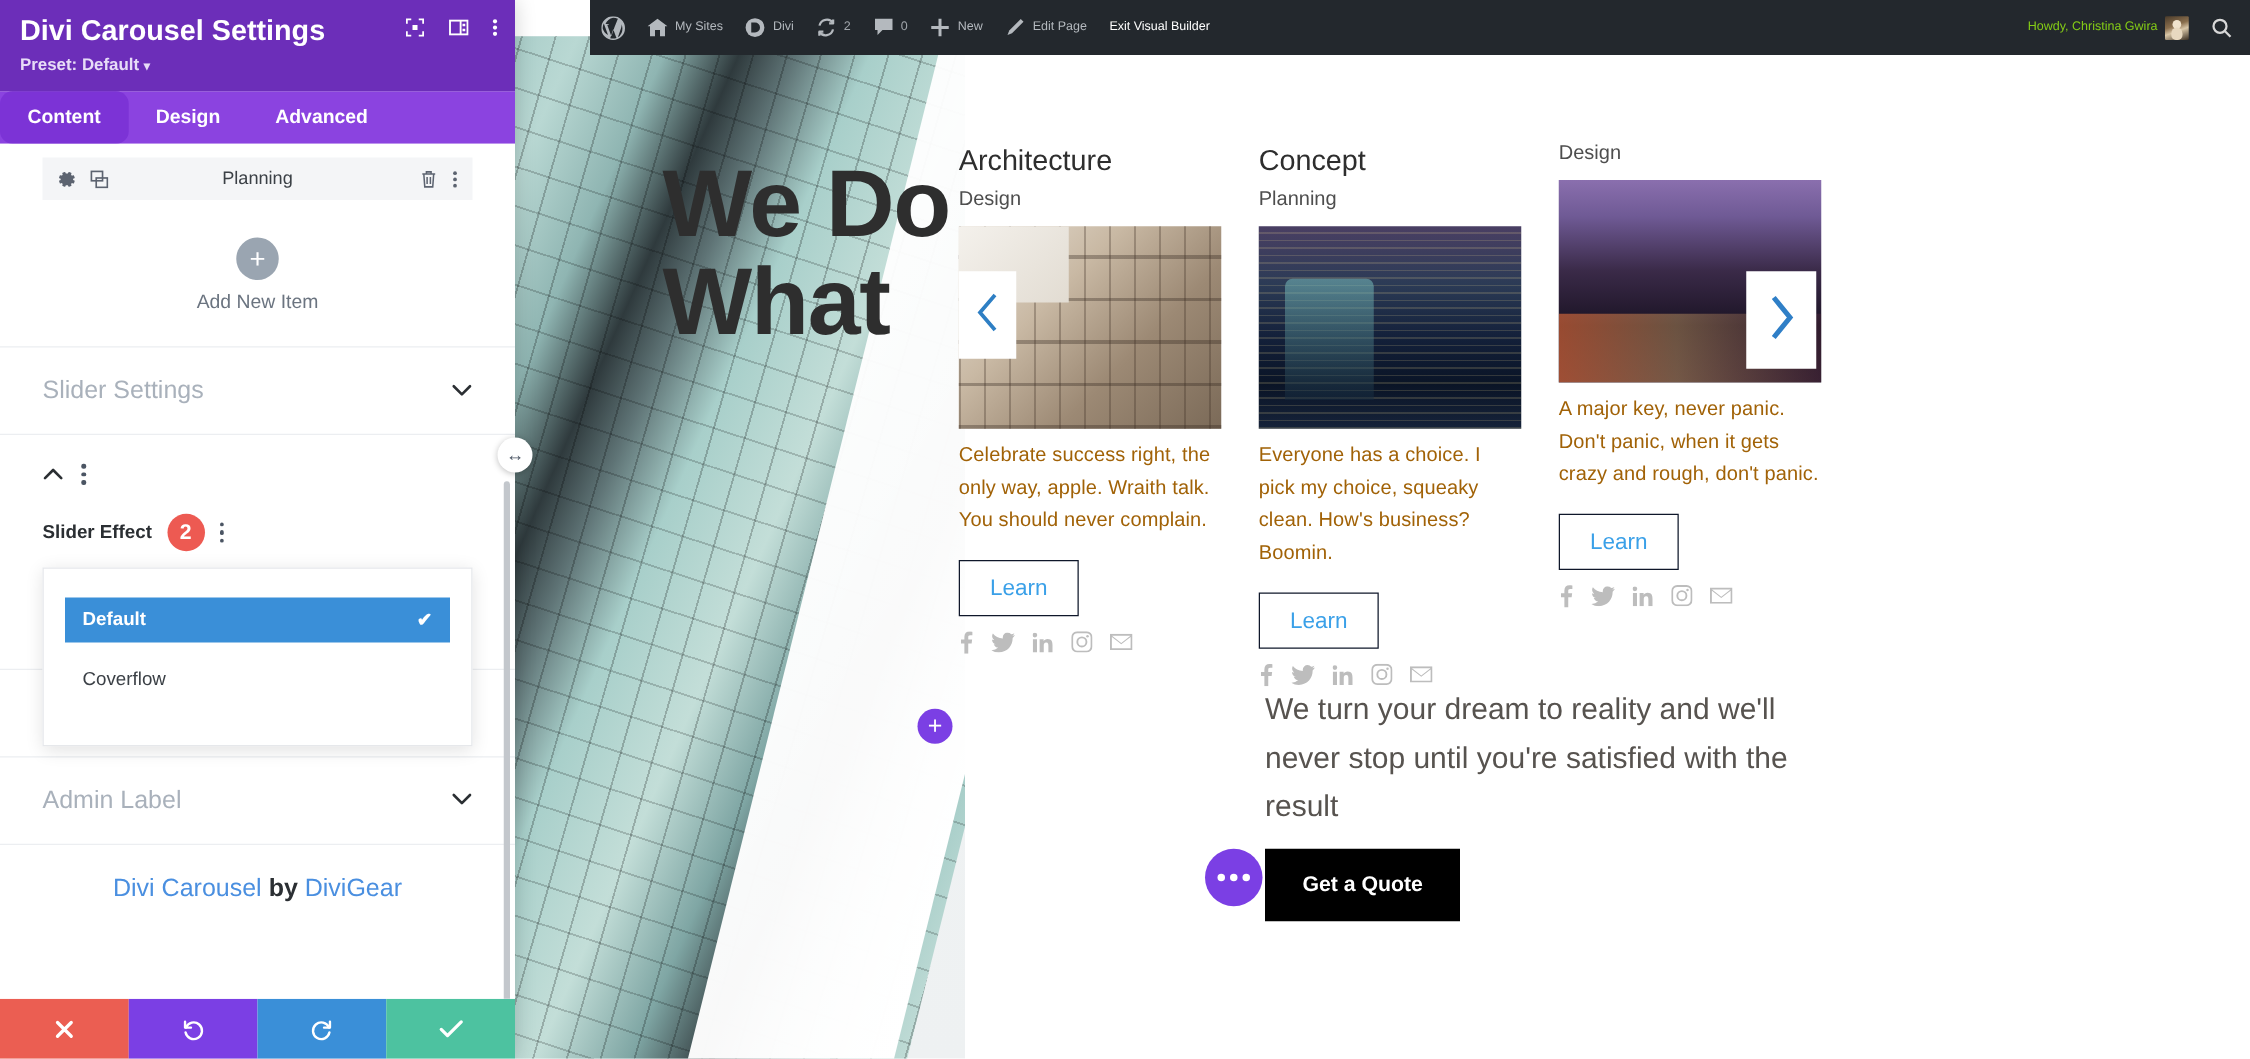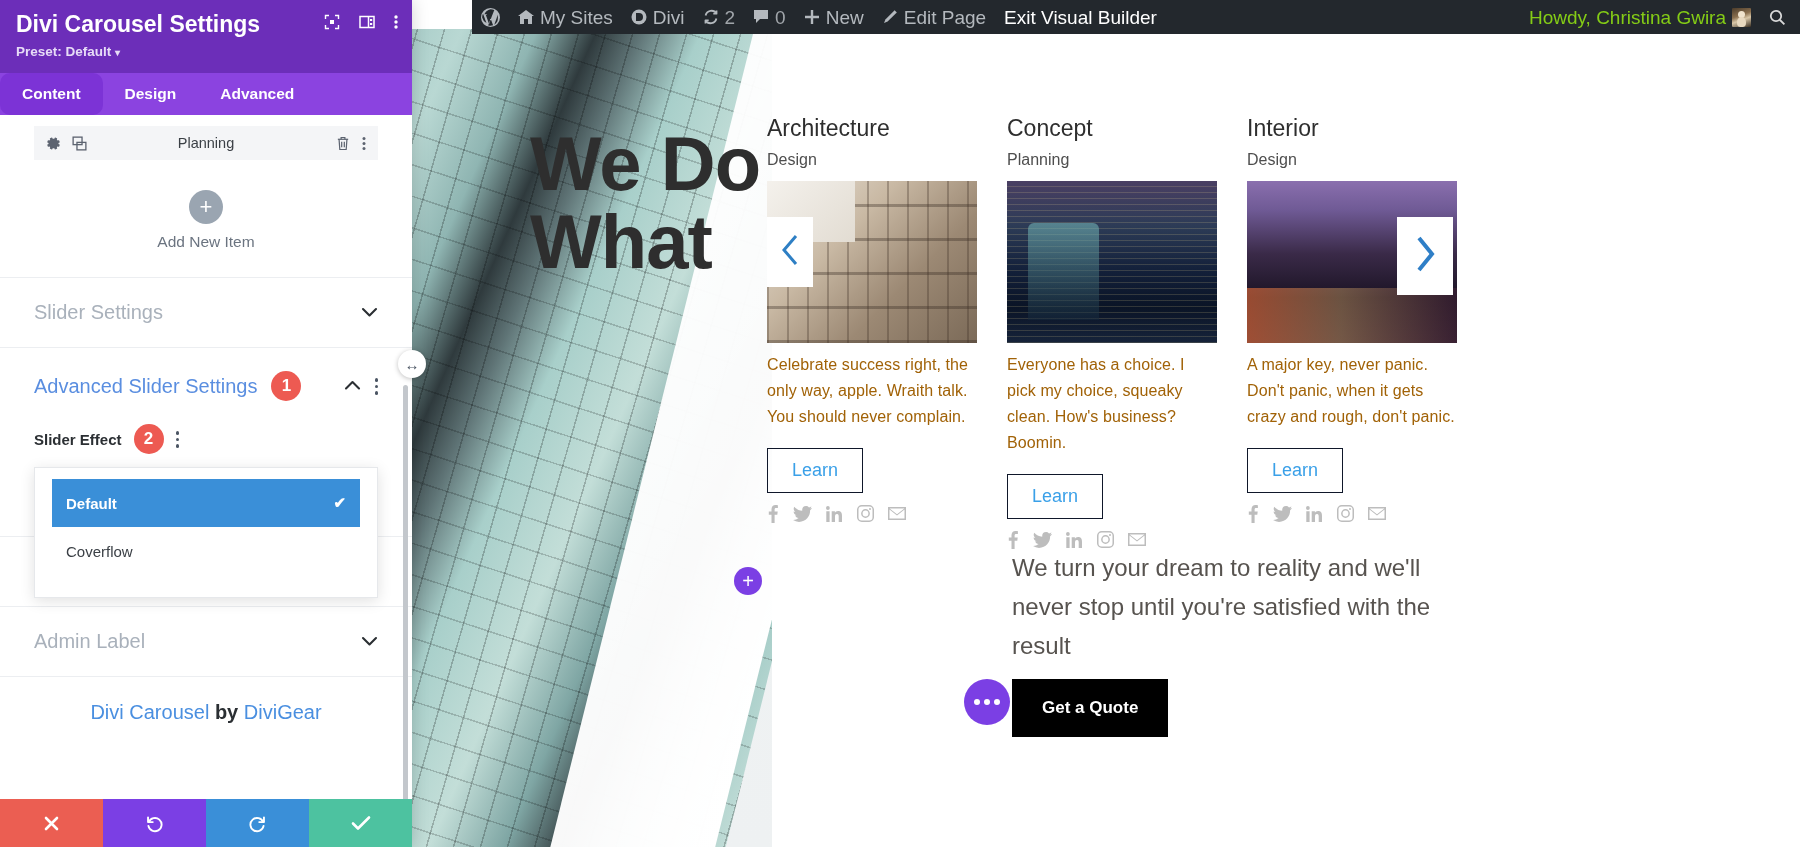--- a/index.html
+++ b/index.html
@@ -6,24 +6,24 @@
   html, body {
     width: 1800px; height: 847px;
     overflow: hidden;
     font-family: "Liberation Sans", sans-serif;
     background: #fff;
   }
   #root { position: relative; width: 1800px; height: 847px; }
 
   
   .wp-adminbar {
-    position: absolute; left: 472px; top: 0; width: 1328px; height: 34px;
+    position: absolute; left: 472px; top: 0; width: 1328px; height: 44px;
     background: #23282d; color: #b4b9be;
     display: flex; align-items: center;
-    font-size: 19px;
+    font-size: 10px;
   }
   .wp-item {
     display: flex; align-items: center; gap: 6px;
     padding: 0 9px; height: 29px; color: #b4b9be; white-space: nowrap;
   }
   .wp-item .lbl { line-height: 1; }
   .wp-spacer { flex: 1; }
   .wp-ico { display: inline-flex; align-items: center; justify-content: center; }
   .wp-ico svg { display: block; }
   .wp-count { color: #a0a5aa; }
@@ -244,22 +244,22 @@
   .field { padding: 0 34px; position: relative; }
   .field-label-row { display:flex; align-items:center; gap: 12px; }
   .field-label { font-size: 15px; font-weight: 700; color: #2b2f33; }
 
   .dropdown {
     margin-top: 13px; background: #fff; border: 1px solid #e6e8eb;
     box-shadow: 0 3px 14px rgba(0,0,0,.12); padding: 11px 0 22px 0;
     position: relative; z-index: 20;
   }
   .dd-option {
-    height: 48px; display: flex; align-items: center; justify-content: space-between;
-    padding: 0 14px; margin: 0 17px; font-size: 15px; color: #3b4046; cursor: pointer;
+    height: 36px; display: flex; align-items: center; justify-content: space-between;
+    padding: 0 14px; margin: 12px 17px; font-size: 15px; color: #3b4046; cursor: pointer;
   }
   .dd-option.selected { background: #3a8fd8; color: #fff; font-weight: 700; }
   .dd-check { font-size: 15px; }
 
   .footer-credit {
     text-align: center; font-size: 20px; color: #3b4046; padding: 24px 0 0 0;
     border-top: 1px solid #eceef1; margin-top: 0;
   }
   .footer-credit a { color: #4a8fe0; text-decoration: none; }
   .footer-credit .by { color:#2b2f33; font-weight:700; }
@@ -374,21 +374,20 @@
               </span>
             <span>
                 <svg width="18" height="13" viewBox="0 0 18 13">
                   <path d="M0 0v13h18V0zm16.4 1.5L9 7.3 1.6 1.5zM1.5 11.5V2.6L9 8.4l7.5-5.8v8.9z"></path>
                 </svg>
               </span>
           </div>
         </div>
 
         <div class="slide">
-          <div class="slide-title">Interior</div>
           <div class="slide-sub">Design</div>
           <div class="slide-img img-interior"></div>
           <div class="slide-text">A major key, never panic. Don't panic, when it gets crazy and rough, don't panic.</div>
           <button class="learn-btn">Learn</button>
           <div class="social">
             <span>
                 <svg width="12" height="18" viewBox="0 0 12 18">
                   <path d="M7.6 18V9.8h2.7l.4-3.2H7.6V4.6c0-.9.3-1.5 1.6-1.5h1.7V.3C10.6.2 9.6.1 8.5.1 6.1.1 4.5 1.6 4.5 4.3v2.3H1.8v3.2h2.7V18z"></path>
                 </svg>
               </span>
@@ -612,24 +611,20 @@
         <span class="section-title">Slider Settings</span>
         <span class="chev">
           <svg width="17" height="11" viewBox="0 0 17 11" fill="none" stroke="#2b2f33" stroke-width="2.1" stroke-linecap="round" stroke-linejoin="round">
               <path d="M2 2l6.5 6.5L15 2"></path>
             </svg>
         </span>
       </div>
 
       <div class="adv-wrap">
         <div class="section open">
-          <div class="adv-head">
-            <span class="section-title">Advanced Slider Settings</span>
-            <span class="badge">1</span>
-          </div>
           <div class="adv-right">
             <span class="chev">
               <svg width="17" height="11" viewBox="0 0 17 11" fill="none" stroke="#2b2f33" stroke-width="2.1" stroke-linecap="round" stroke-linejoin="round">
                   <path d="M2 8.5L8.5 2 15 8.5"></path>
                 </svg>
             </span>
             <span class="dots-v">
                 <i></i>
                 <i></i>
                 <i></i>

